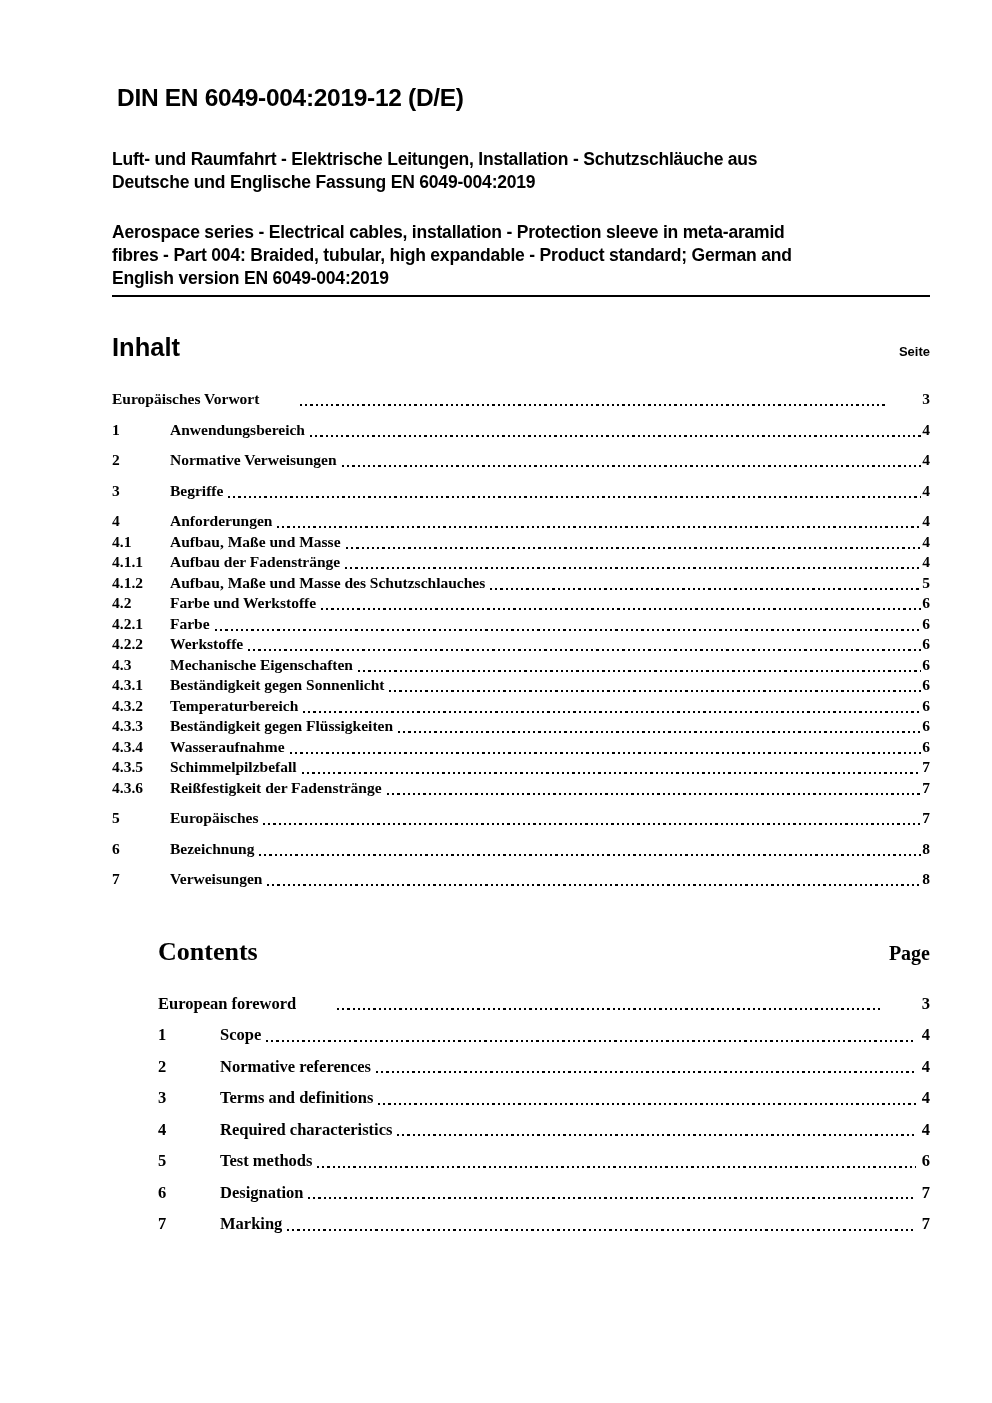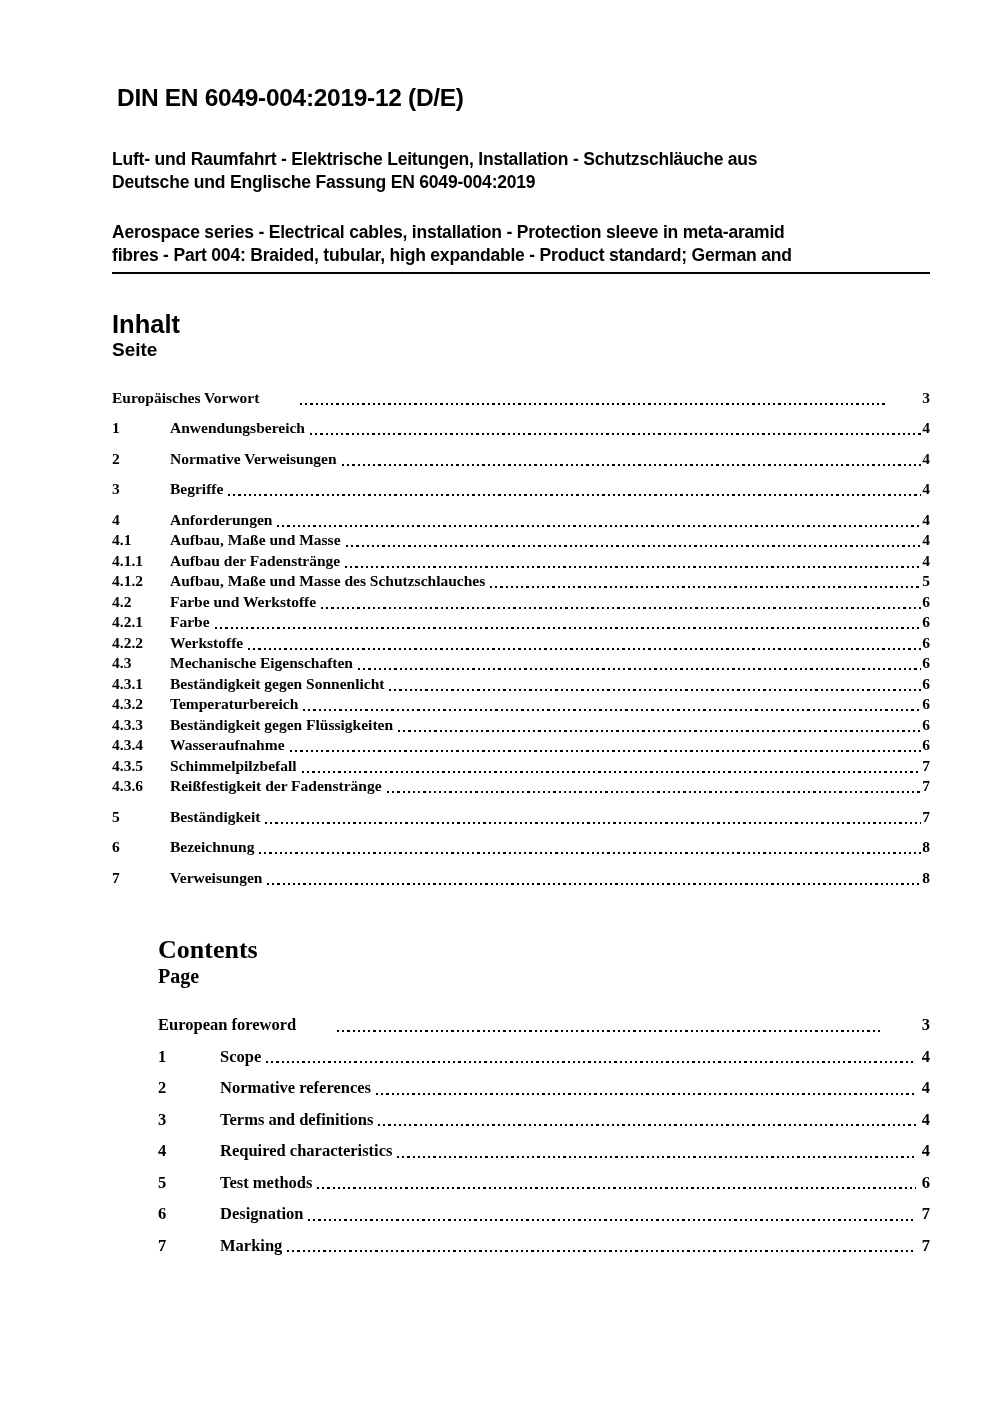--- a/index.html
+++ b/index.html
@@ -23,40 +23,40 @@
   .doc-title {
     font-weight: bold; font-size: 17.5px; line-height: 23.2px;
     margin: 0; letter-spacing: -0.2px;
   }
   .doc-title .line { display: block; }
   .doc-title.de { margin-top: 36px; }
   .doc-title.en { margin-top: 26px; }
   .rule { border-top: 2px solid #000; margin-top: 5px; height: 0; }
 
   
-  .toc-head { display: flex; justify-content: space-between; align-items: baseline; flex-direction: column; }
+  .toc-head { display: flex; justify-content: space-between; align-items: baseline; }
   .toc-list { font-family: "Liberation Serif", serif; font-weight: bold; }
   .toc-row { display: flex; }
   .toc-list .toc-row:first-child { margin-top: 0 !important; gap: 36px; }
   .toc-num { flex: none; }
   .toc-title { flex: none; white-space: nowrap; }
   .toc-leader {
     flex: 1 1 auto; align-self: flex-end;
     height: 2.2px; margin: 0 2px 3.5px 5px;
     background-image: repeating-linear-gradient(to right, #000 0, #000 2.2px, transparent 2.2px, transparent 5.2px);
   }
   .toc-page { flex: none; }
 
   
   .toc-de .toc-head { margin-top: 36px; }
   .toc-heading-de {
     font-size: 25.5px; font-weight: bold; margin: 0;
     font-family: "Liberation Sans", sans-serif;
   }
-  .page-label-de { font-size: 19px; font-weight: bold; font-family: "Liberation Sans", sans-serif; }
+  .page-label-de { font-size: 13px; font-weight: bold; font-family: "Liberation Sans", sans-serif; }
   .toc-de .toc-list { margin-top: 27px; font-size: 15.5px; }
   .toc-de .toc-row { line-height: 20.5px; }
   .toc-de .toc-row.top { margin-top: 10px; }
   .toc-de .toc-num { width: 58px; }
   .toc-de .toc-leader { margin-right: 1px; }
 
   
   .toc-en { margin-left: 46px; }
   .toc-en .toc-head { margin-top: 47px; }
   .toc-heading-en {
@@ -79,20 +79,21 @@
     <h1 class="doc-number">DIN EN 6049-004:2019-12 (D/E)</h1>
 
     <p class="doc-title de">
       <span class="line">Luft- und Raumfahrt - Elektrische Leitungen, Installation - Schutzschläuche aus</span>
       <span class="line">Deutsche und Englische Fassung EN 6049-004:2019</span>
     </p>
 
     <p class="doc-title en">
       <span class="line">Aerospace series - Electrical cables, installation - Protection sleeve in meta-aramid</span>
       <span class="line">fibres - Part 004: Braided, tubular, high expandable - Product standard; German and</span>
+      <span class="line">English version EN 6049-004:2019</span>
     </p>
 
     <div class="rule"></div>
   </header>
 
   <section class="toc toc-de">
     <div class="toc-head">
       <h2 class="toc-heading-de">Inhalt</h2>
       <span class="page-label-de">Seite</span>
     </div>
@@ -199,21 +200,21 @@
           <span class="toc-page">7</span>
         </div>
         <div class="toc-row sub">
           <span class="toc-num">4.3.6</span>
           <span class="toc-title">Reißfestigkeit der Fadenstränge</span>
           <span class="toc-leader"></span>
           <span class="toc-page">7</span>
         </div>
         <div class="toc-row top">
           <span class="toc-num">5</span>
-          <span class="toc-title">Beständigkeit</span>
+          <span class="toc-title">Europäisches</span>
           <span class="toc-leader"></span>
           <span class="toc-page">7</span>
         </div>
         <div class="toc-row top">
           <span class="toc-num">6</span>
           <span class="toc-title">Bezeichnung</span>
           <span class="toc-leader"></span>
           <span class="toc-page">8</span>
         </div>
         <div class="toc-row top">

